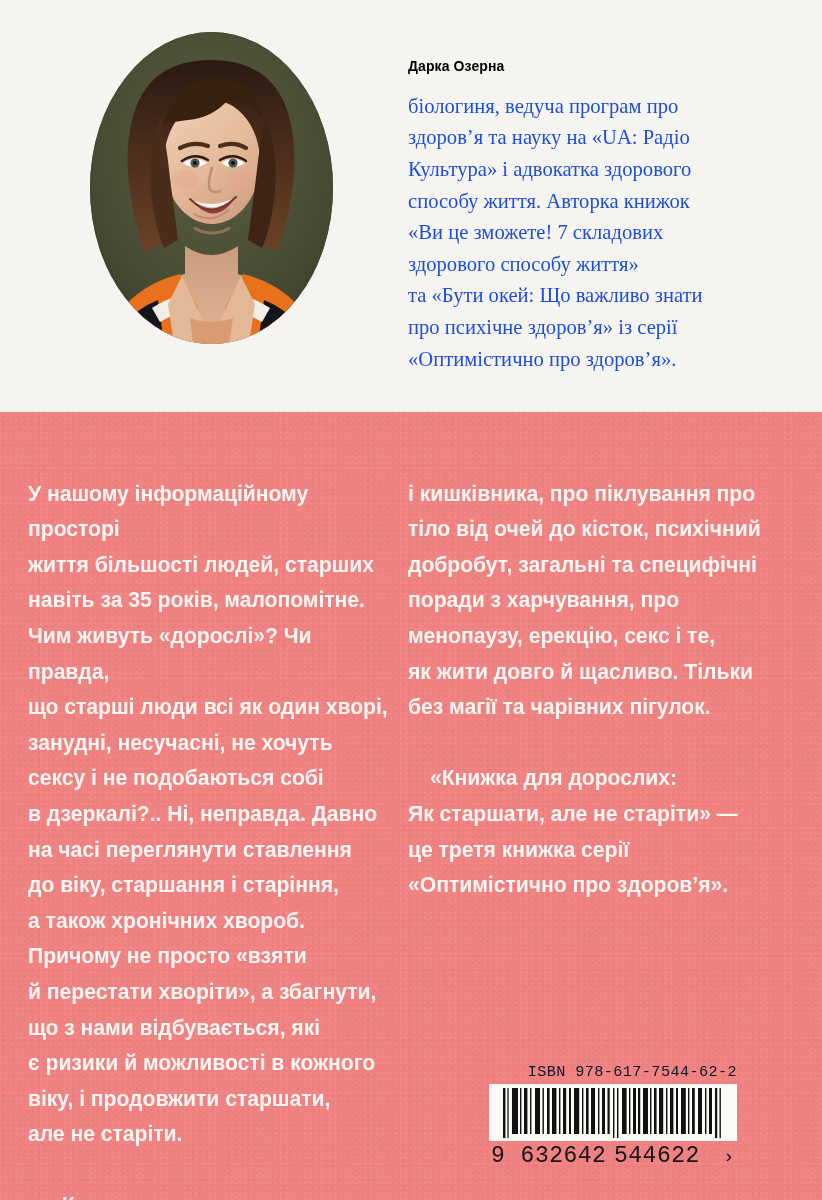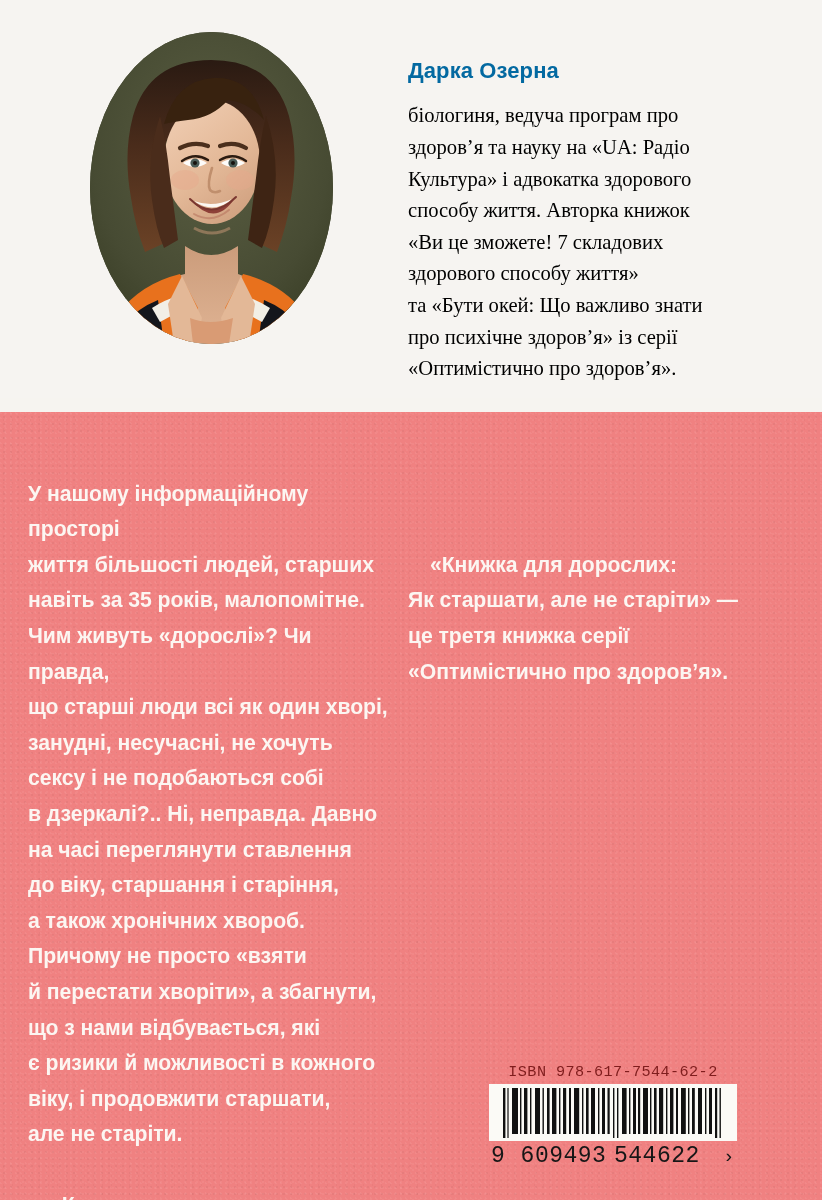--- a/index.html
+++ b/index.html
@@ -42,31 +42,31 @@
 
   .author-block {
     position: absolute;
     left: 408px;
     top: 58px;
     width: 350px;
   }
   .author-name {
     font-family: "Liberation Sans", sans-serif;
     font-weight: 700;
-    font-size: 22px;
+    font-size: 14px;
     letter-spacing: 0.1px;
-    color: #0369a1;
+    color: #000000;
     line-height: 1.2;
   }
   .author-bio {
     margin-top: 16px;
     font-family: "Liberation Serif", serif;
     font-size: 20.6px;
     line-height: 31.6px;
-    color: #000000;
+    color: #1d4ed8;
     white-space: pre-line;
   }
 
   
   .pink-section {
     position: absolute;
     left: 0; top: 412px;
     width: 822px;
     height: 802px;
     background: #F08181;
@@ -103,22 +103,22 @@
   .isbn-area {
     position: absolute;
     left: 489px;
     top: 1049px;
     width: 248px;
   }
   .isbn-text {
     font-family: "Liberation Mono", monospace;
     font-size: 15.2px;
     letter-spacing: 0.4px;
-    color: #7f1d1d;
-    text-align: center;
+    color: #0f172a;
+    text-align: right;
     margin-bottom: 3px;
   }
   .barcode-box {
     width: 248px;
     height: 57px;
     background: #FBFAF6;
     display: block;
   }
   .barcode-box svg { display: block; width: 100%; height: 100%; }
   .barcode-digits {
@@ -256,21 +256,27 @@
 Як старшати, але не старіти»
 у цьому допоможе. У ній ідеться
 про чинники, що сповільнюють
 чи прискорюють старіння, про
 запобігання серцево-судинним
 хворобам та раку, про життя
 з діабетом та хворобами легень</span>
     </div>
 
     <div class="blurb-col blurb-right">
-      <br>
+      <span>і кишківника, про піклування про
+тіло від очей до кісток, психічний
+добробут, загальні та специфічні
+поради з харчування, про
+менопаузу, ерекцію, секс і те,
+як жити довго й щасливо. Тільки
+без магії та чарівних пігулок.</span><br>
       <span class="indent">«Книжка для дорослих:
 Як старшати, але не старіти» —
 це третя книжка серії
 «Оптимістично про здоров’я».</span>
     </div>
 
     <div class="isbn-area" style="top:651px; left:489px; position:absolute;">
       <div class="isbn-text">ISBN  978-617-7544-62-2</div>
 
       <div class="barcode-box">
@@ -317,20 +323,20 @@
             <rect x="216" y="4" width="1.4" height="46"></rect>
             <rect x="220" y="4" width="3" height="46"></rect>
             <rect x="226" y="4" width="2.2" height="50"></rect>
             <rect x="230.5" y="4" width="1.4" height="50"></rect>
           </g>
         </svg>
       </div>
 
       <div class="barcode-digits">
         <span class="bd-first">9</span>
-        <span class="bd-left">609493</span>
+        <span class="bd-left">632642</span>
         <span class="bd-right">544622</span>
         <span class="bd-caret">›</span>
       </div>
     </div>
 
   </div>
 </div>
 
 </body></html>

